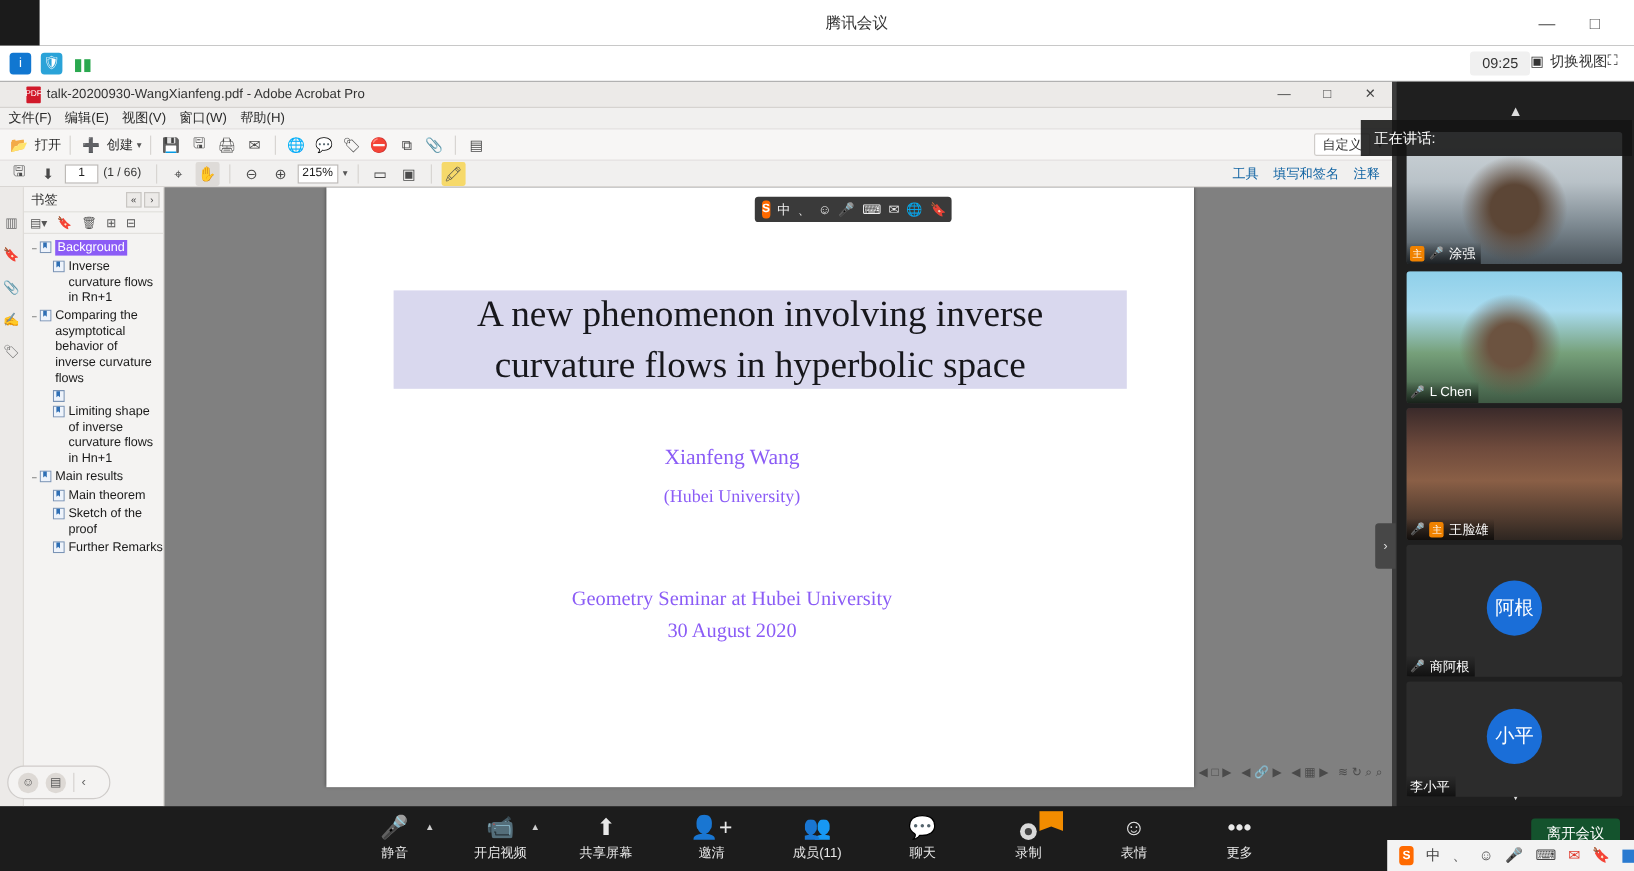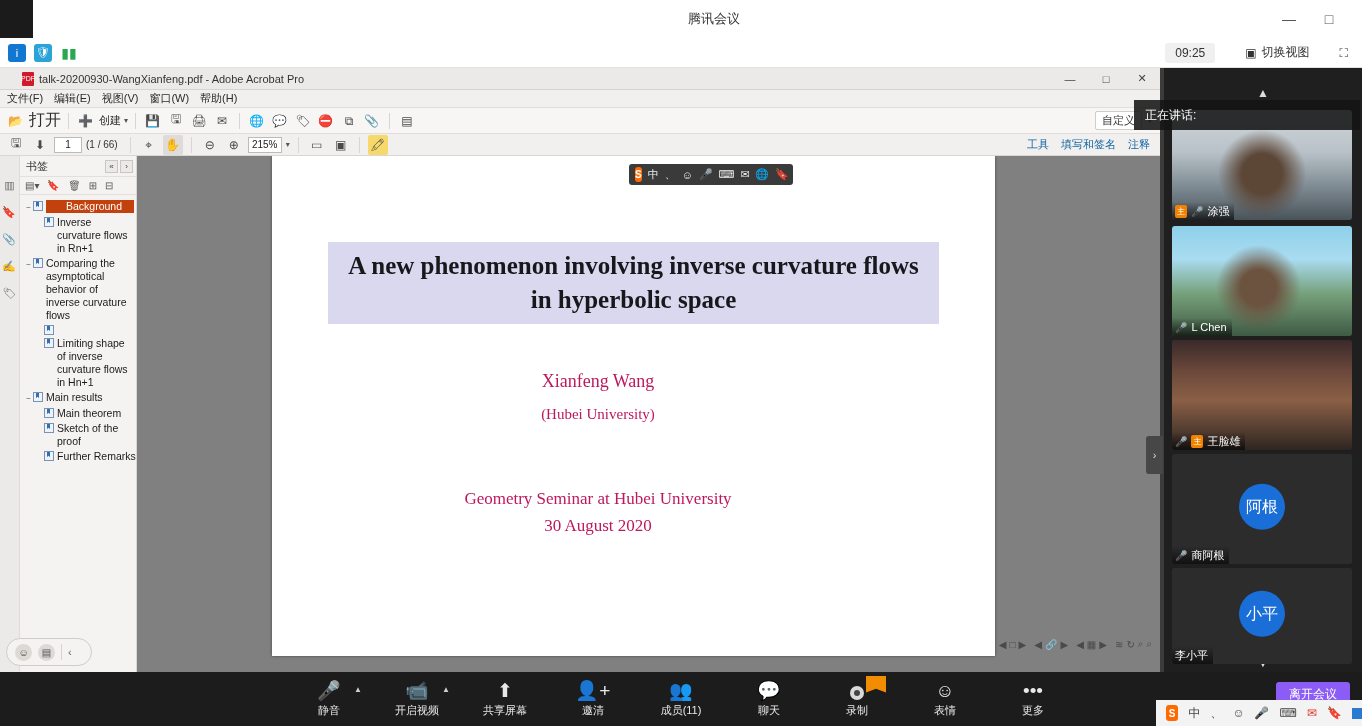--- a/index.html
+++ b/index.html
@@ -23,21 +23,21 @@
   #meeting-toolbar {
     position:absolute; left:0; top:38px; width:1362px; height:30px;
     background:#ffffff; border-bottom:1px solid #e2e2e2;
     display:flex; align-items:center;
   }
   .mt-left { display:flex; align-items:center; gap:8px; padding-left:8px; }
   .mt-ic { width:18px; height:18px; border-radius:3px; display:flex; align-items:center; justify-content:center; font-size:11px; color:#fff; }
   .ic-info { background:#1177d1; }
   .ic-shield { background:#2aa3d8; }
   .ic-stats { background:#fff; color:#2aa84f; border:0; font-size:14px; }
-  .mt-right { margin-left:auto; display:flex; align-items:center; gap:30px; padding-right:14px; color:#444; font-size:12px; }
+  .mt-right { margin-left:auto; display:flex; align-items:flex-start; gap:0; padding-right:14px; color:#444; font-size:12px; }
   .mt-pill { background:#f0f0f0; border-radius:3px; padding:3px 10px; color:#333; font-size:12px; }
   .mt-item { display:flex; align-items:center; gap:5px; color:#333; }
 
   
   #shared-screen {
     position:absolute; left:0; top:68px; width:1164px; height:604px;
     background:#3c3c3c; overflow:hidden;
   }
   #acrobat {
     position:absolute; left:0; top:0; width:1160px; height:604px;
@@ -104,38 +104,38 @@
     display:flex; align-items:center; justify-content:center; color:#444; }
   #bm-toolbar { height:19px; border-top:1px solid #e2e0dd; border-bottom:1px solid #e2e0dd;
     display:flex; align-items:center; gap:8px; padding-left:5px; }
   .bm-tb { font-size:10px; color:#555; }
   #bm-tree { padding:4px 0 0 2px; }
   .bm-row { display:flex; align-items:flex-start; font-size:10.5px; line-height:13px; color:#1a1a1a; padding:1px 0; }
   .bm-twisty { width:9px; min-width:9px; text-align:center; color:#555; font-size:8px; padding-top:1px; }
   .bm-ic { width:10px; min-width:10px; height:10px; margin-right:3px; margin-top:1px; }
   .bm-ic svg { display:block; }
   .bm-label { max-width:88px; }
-  .bm-sel .bm-label { background:#c2410c; color:#fff; padding:0 20px; }
+  .bm-sel .bm-label { background:#8b5cf6; color:#fff; padding:0 2px; }
   .bm-l1 { padding-left:2px; }
   .bm-l2 { padding-left:13px; }
 
   #pdf-viewport { flex:1; background:#808080; position:relative; overflow:hidden; }
   #pdf-page {
     position:absolute; left:135px; top:0px; width:723px; height:500px; background:#fff;
     box-shadow:0 0 3px rgba(0,0,0,.45);
   }
   #slide-titlebox {
     position:absolute; left:56px; top:86px; width:611px; height:82px;
     background:#d9d8ee; display:flex; align-items:center; justify-content:center; text-align:center;
   }
   #slide-title {
-    font-family:"Liberation Serif", serif; font-size:25px; color:#17171c; line-height:1.35; padding:0 18px;font-weight:bold;
-  }
-  .slide-center { position:absolute; left:0; width:652px; text-align:center;
-    font-family:"Liberation Serif", serif; color:#be185d; }
+    font-family:"Liberation Serif", serif; font-size:31px; color:#17171c; line-height:1.35; padding:0 18px;
+  }
+  .slide-center { position:absolute; left:12px; width:652px; text-align:center;
+    font-family:"Liberation Serif", serif; color:#8b5cf6; }
   #slide-author { top:215px; font-size:18px; }
   #slide-affil { top:250px; font-size:15px; }
   #slide-venue { top:333px; font-size:17px; }
   #slide-date { top:360px; font-size:17px; }
 
   #pdf-pagebar {
     position:absolute; left:620px; bottom:4px; width:260px; height:16px;
     display:flex; align-items:center; justify-content:flex-end; gap:8px;
     color:#4a4a4a; font-size:10px;
   }
@@ -213,21 +213,21 @@
     position:absolute; left:0; top:672px; width:1362px; height:54px;
     background:#1c1c1c; display:flex; align-items:center; justify-content:center;
   }
   #bottom-tools { display:flex; align-items:flex-end; gap:26px; }
   .btool { width:62px; display:flex; flex-direction:column; align-items:center; gap:3px; color:#e8e8e8; position:relative; }
   .btool .gl { font-size:19px; line-height:19px; }
   .btool .lbl { font-size:11px; }
   .caret { position:absolute; right:-2px; top:4px; font-size:8px; color:#cfcfcf; }
   #leave-btn {
     position:absolute; right:12px; top:10px; width:74px; height:25px;
-    background:#8b5cf6; color:#fff; border-radius:3px; display:flex;
+    background:#14532d; color:#fff; border-radius:3px; display:flex;
     align-items:center; justify-content:center; font-size:12px;
   }
   #tray {
     position:absolute; right:0; top:700px; width:206px; height:26px;
     background:#f3f3f3; display:flex; align-items:center; gap:10px; padding-left:10px;
     color:#333; font-size:11px;
   }
   .tray-sg { width:16px; height:16px; background:#ff6a00; color:#fff; border-radius:3px;
     display:flex; align-items:center; justify-content:center; font-size:10px; font-weight:bold; }
   .tray-ic { font-size:12px; color:#444; }
@@ -285,21 +285,21 @@
     <div id="acro-menubar">
       <span>文件(F)</span>
       <span>编辑(E)</span>
       <span>视图(V)</span>
       <span>窗口(W)</span>
       <span>帮助(H)</span>
     </div>
 
     <div id="acro-toolbar1">
       <div class="tb-btn">📂</div>
-      <span style="font-size:16px;color:#2b2b2b">打开</span>
+      <span style="font-size:11px;color:#2b2b2b">打开</span>
       <div class="tb-sep"></div>
       <div class="tb-btn">➕</div>
       <span style="font-size:11px;color:#2b2b2b">创建</span>
       <span style="font-size:8px;color:#555">▾</span>
       <div class="tb-sep"></div>
       <div class="tb-btn">💾</div>
       <div class="tb-btn">🖫</div>
       <div class="tb-btn">🖨</div>
       <div class="tb-btn">✉</div>
       <div class="tb-sep"></div>

